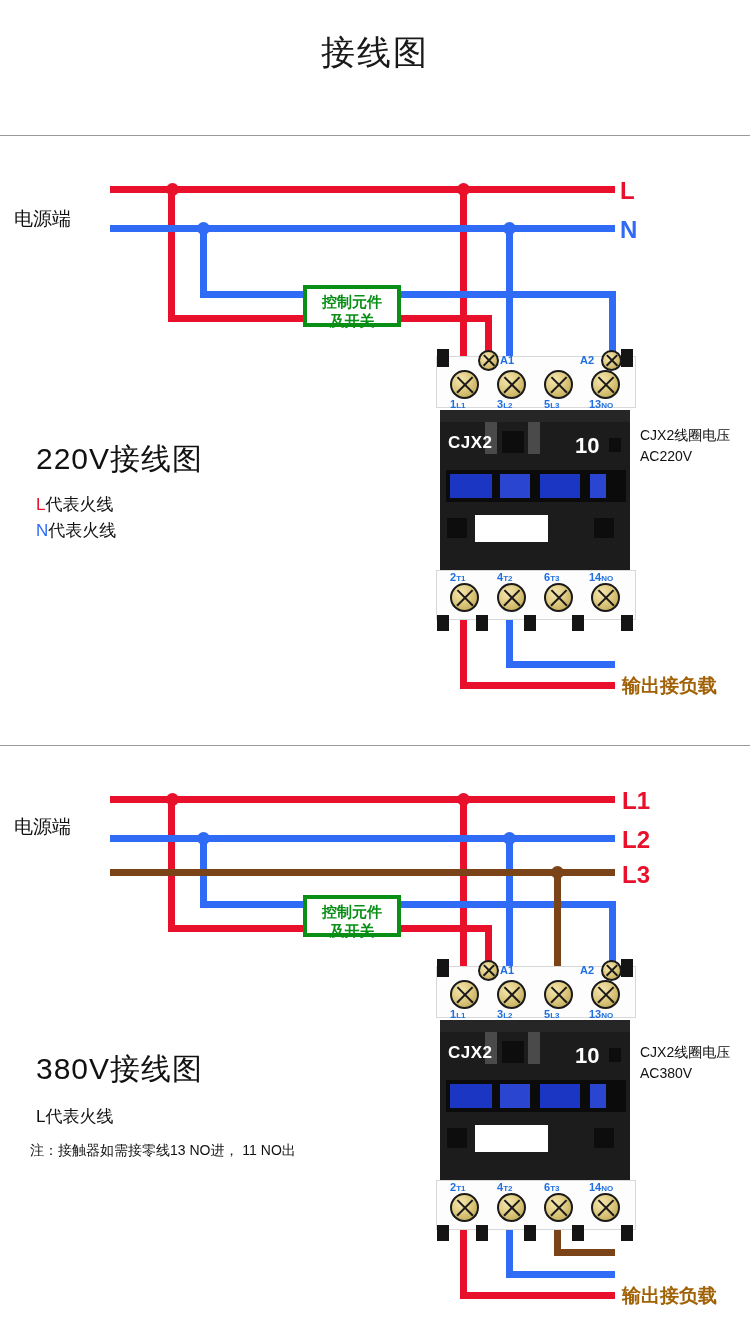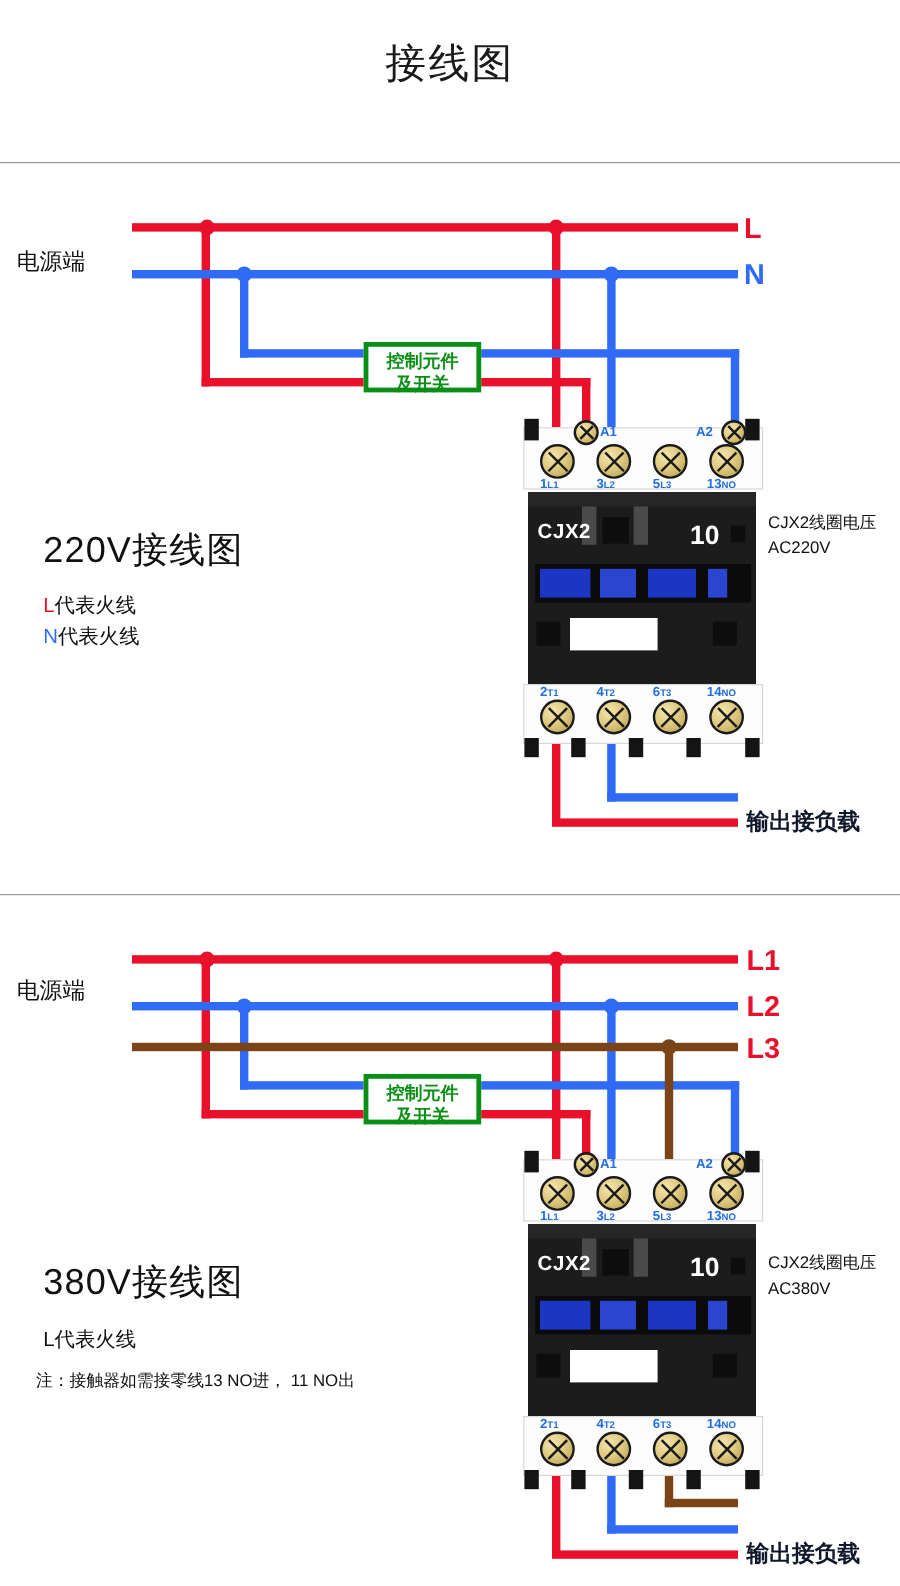--- a/index.html
+++ b/index.html
@@ -26,21 +26,21 @@
   .rail-label{font-size:24px;font-weight:600;}
   .rail-L{color:#e8102a;}
   .rail-N{color:#2f6bf5;}
   .rail-red{color:#e8102a;}
   .sect-title{font-size:30px;color:#111;letter-spacing:1px;}
   .legend{font-size:17px;color:#111;}
   .legend .kL{color:#e8102a;}
   .legend .kN{color:#2f6bf5;}
   .note{font-size:14px;color:#111;}
   .coil-label{font-size:14px;color:#111;line-height:1.5;}
-  .load-label{font-size:19px;font-weight:700;color:#0f172a;}
+  .load-label{font-size:19px;font-weight:700;color:#a16207;}
 
   
   .ctrl-box{
     position:absolute;box-sizing:border-box;
     border:4px solid #0a8f16;background:#ffffff;
     color:#0a8f16;font-size:15px;font-weight:700;
     text-align:center;line-height:1.25;padding-top:4px;
     z-index:6;
   }
 

